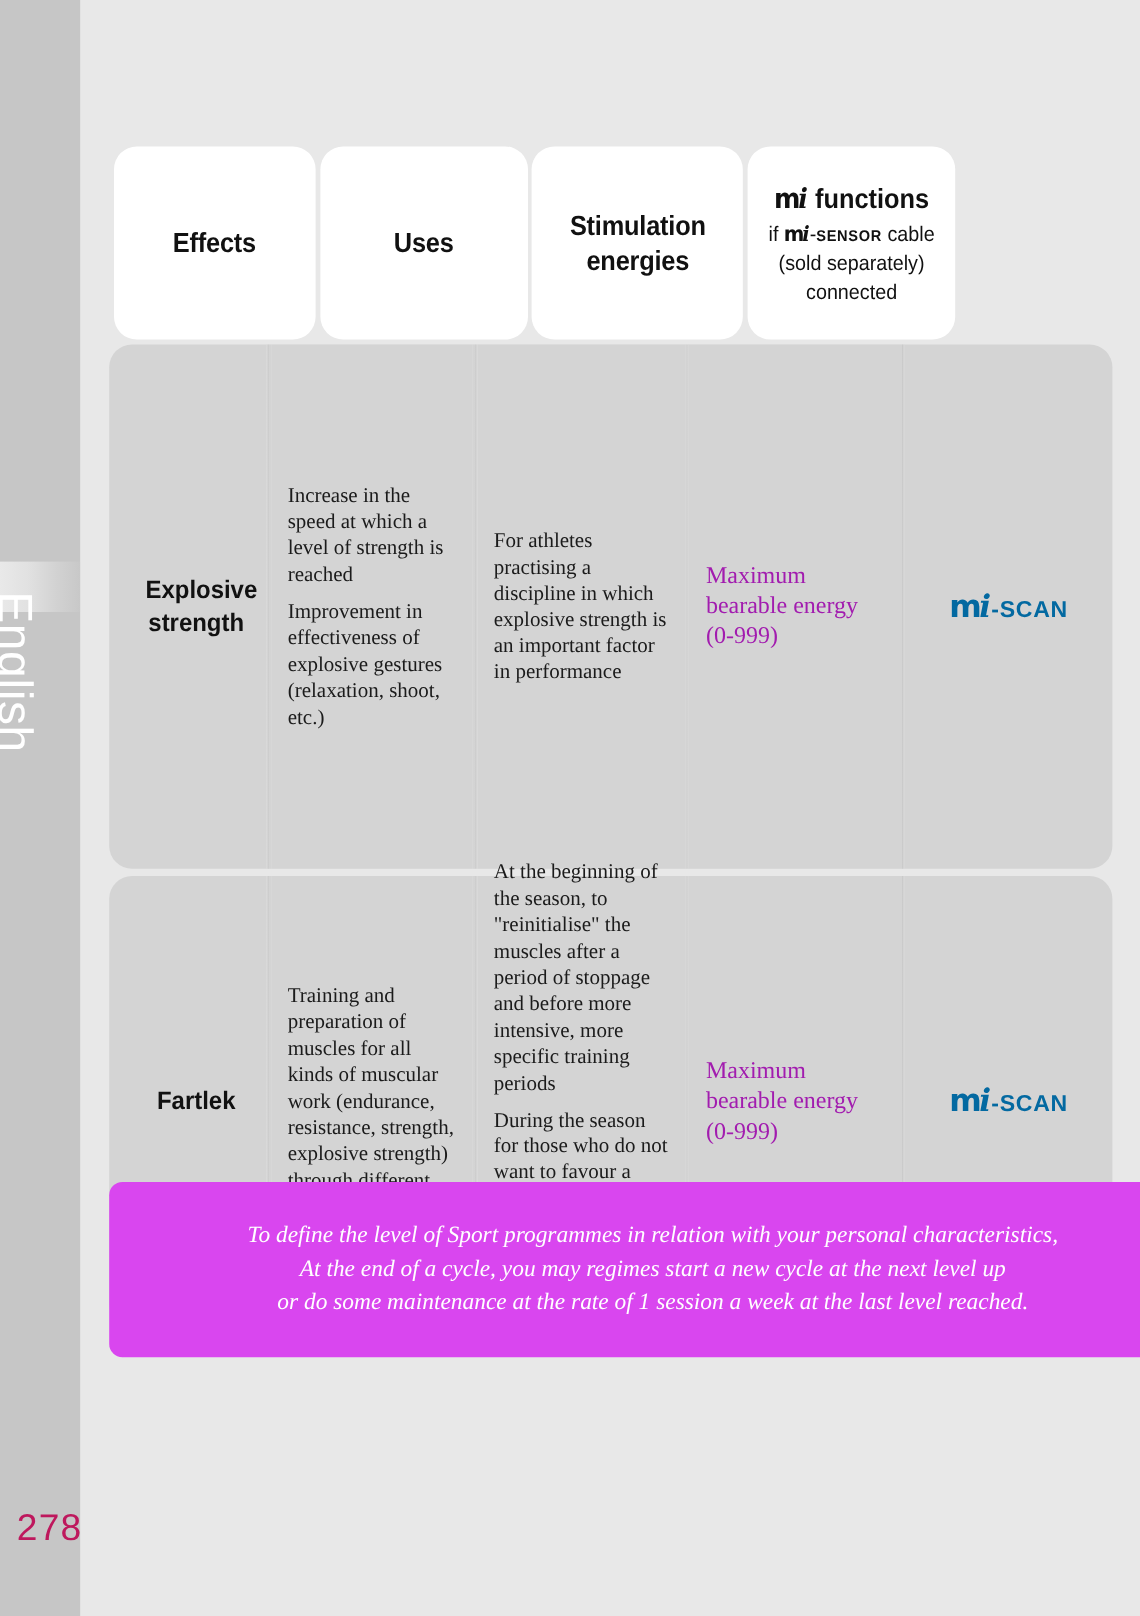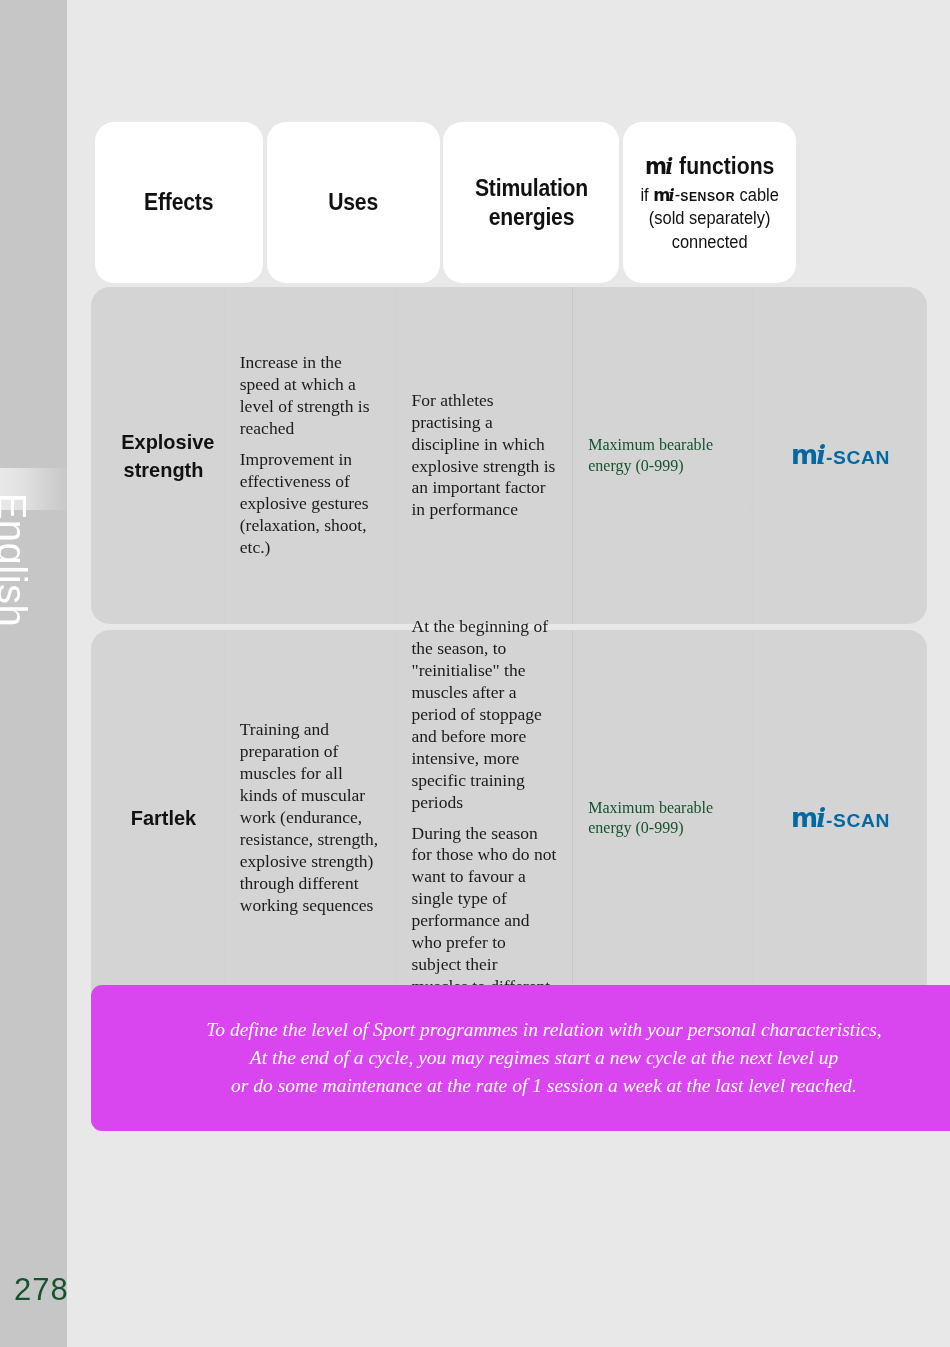--- a/index.html
+++ b/index.html
@@ -49,24 +49,24 @@
     white-space: nowrap;
     font-family: "Liberation Sans", sans-serif;
     font-size: 40px;
     font-weight: 400;
     color: #ffffff;
     letter-spacing: 0.5px;
   }
   #page-number {
     position: absolute;
     left: 14px;
-    bottom: 39px;
+    bottom: 56px;
     font-family: "Liberation Sans", sans-serif;
     font-size: 31px;
-    color: #14532d;
+    color: #be185d;
     letter-spacing: 1px;
   }
 
   
   #page-area {
     position: absolute;
     left: 67px;
     top: 0;
     width: 883px;
     height: 1347px;
@@ -189,21 +189,21 @@
   }
   .drow .dcell:last-of-type {
     border-top-right-radius: 19px;
     border-bottom-right-radius: 19px;
   }
   
   .drow .gap.divline {
     background: linear-gradient(to right, #d4d4d4 0%, #d4d4d4 35%, #c9c9c9 50%, #d4d4d4 65%, #d4d4d4 100%);
   }
 
-  .row-1 .dcell, .row-1 .gap { height: 337px; }
+  .row-1 .dcell, .row-1 .gap { height: 437px; }
   .row-2 .dcell, .row-2 .gap { height: 376px; }
 
   .prog-name {
     font-family: "Liberation Sans Narrow", "Liberation Sans", sans-serif;
     font-weight: bold;
     font-size: 21px;
     color: #111111;
     text-align: center;
     line-height: 1.32;
     transform: scaleX(0.95);
@@ -216,22 +216,22 @@
     text-align: left;
   }
   .body-text p {
     margin: 0 0 9px 0;
   }
   .body-text p:last-child {
     margin-bottom: 0;
   }
   .cell-center-text {
     font-family: "Liberation Serif", serif;
-    font-size: 16px;
-    color: #14532d;
+    font-size: 20px;
+    color: #a21caf;
     line-height: 1.26;
   }
   .mi-cell {
     align-items: center;
     text-align: center;
   }
   .mi-cell .mi-logo {
     font-size: 26px;
     color: #0369a1;
   }

